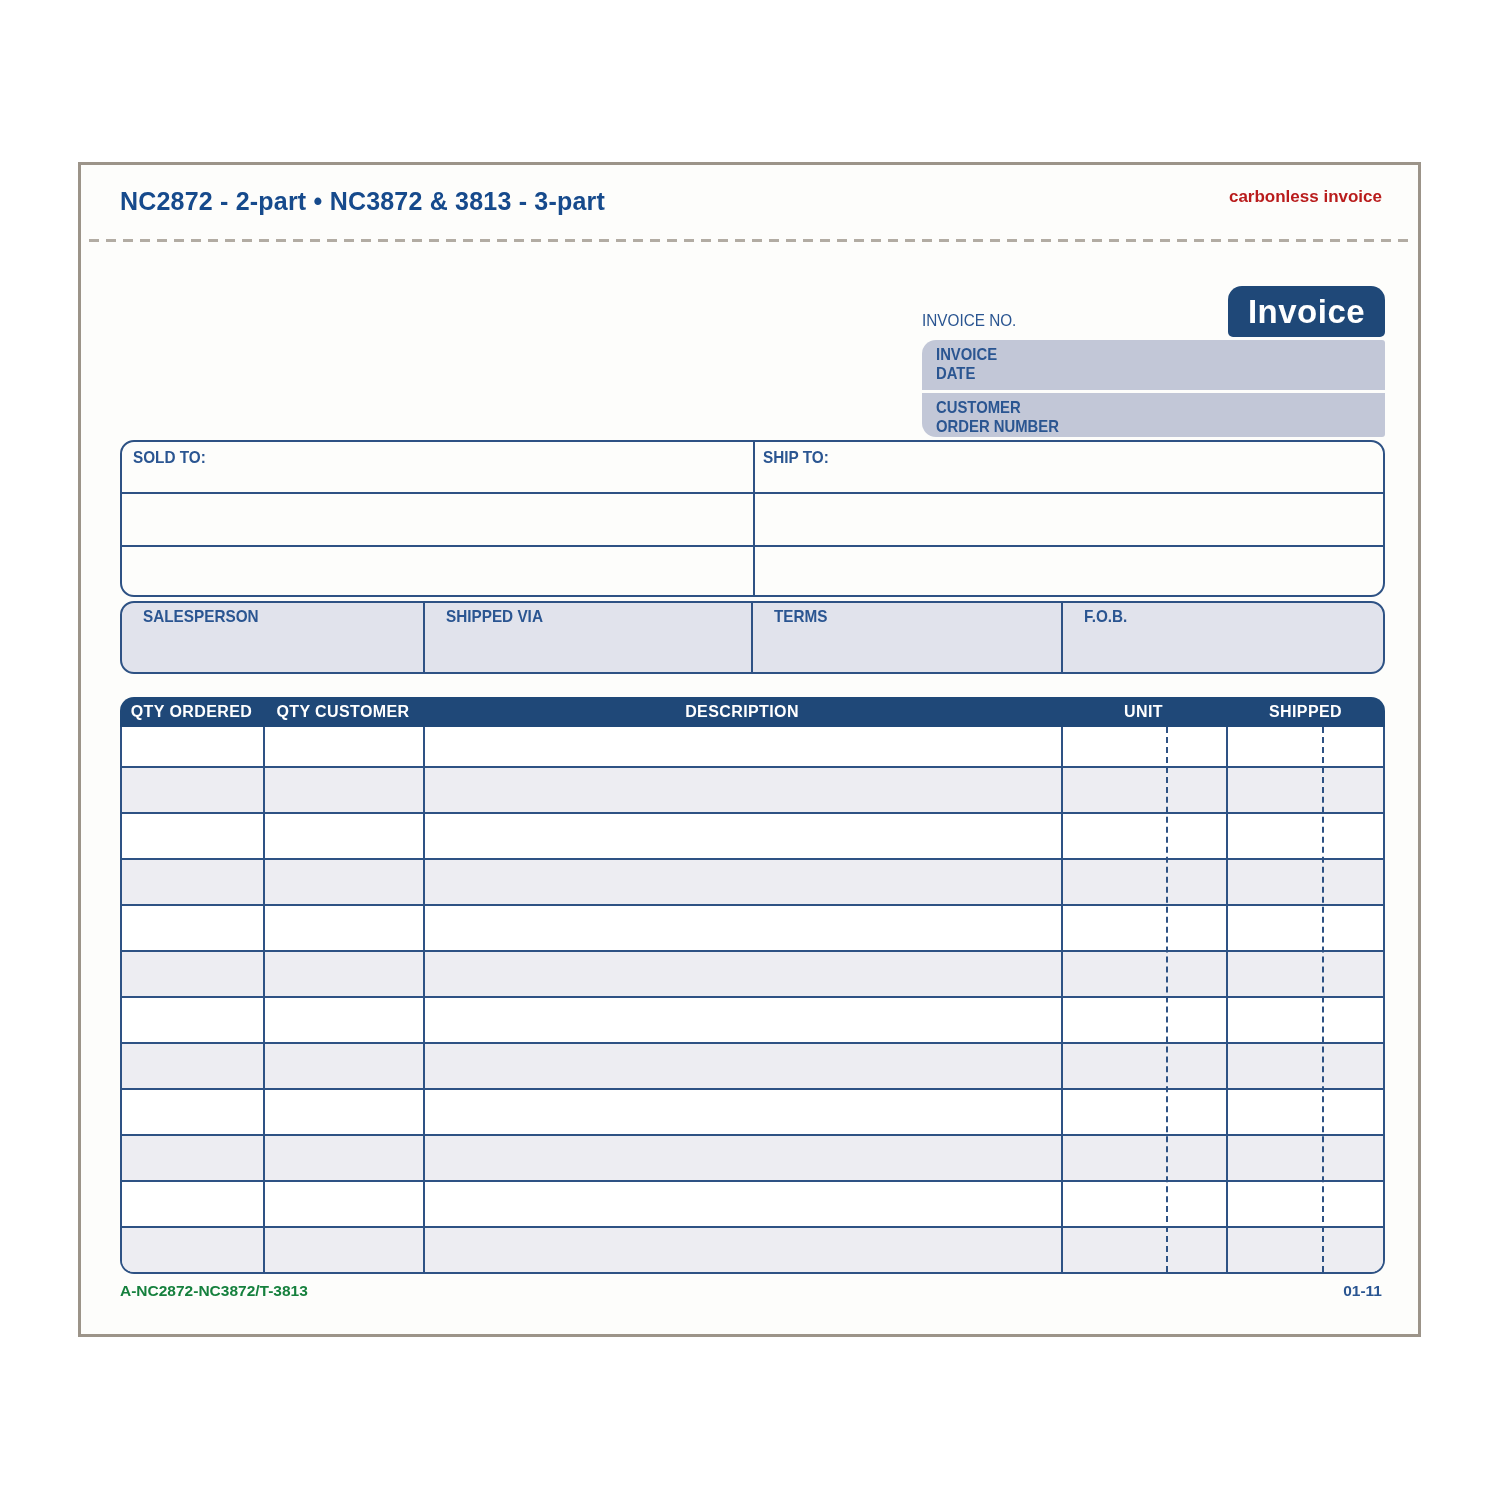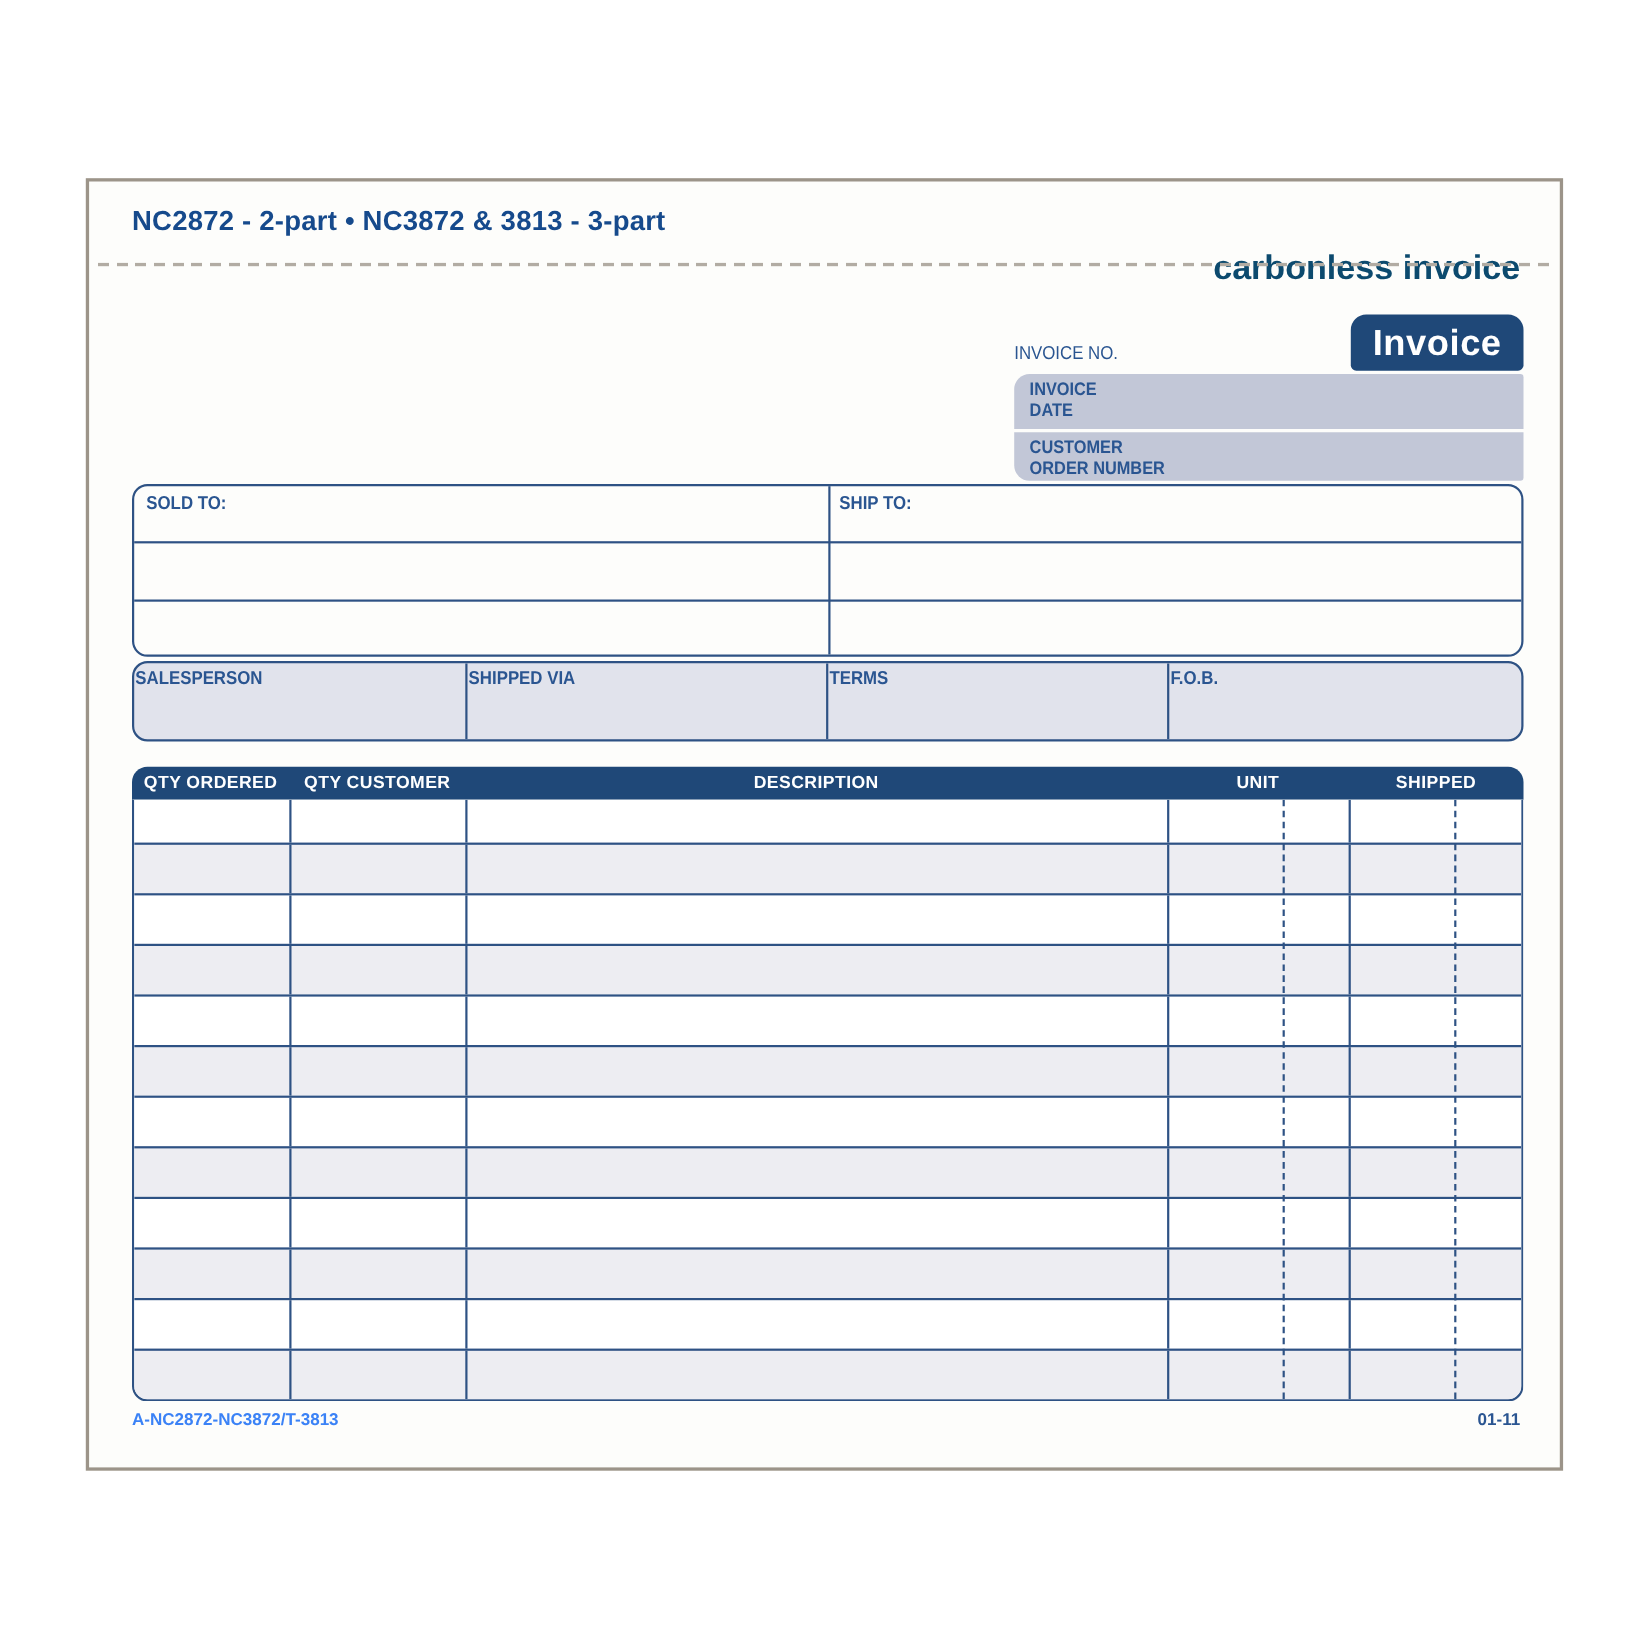--- a/index.html
+++ b/index.html
@@ -7,21 +7,21 @@
               font-family:"Liberation Sans","DejaVu Sans",sans-serif; }
   .canvas { position:relative; width:1500px; height:1500px; background:#ffffff; overflow:hidden;border-radius:22px; }
 
   
   .sheet { position:absolute; left:78px; top:162px; width:1343px; height:1175px;
            background:#fdfdfb; border:3px solid #9c9489; }
   .cond { display:inline-block; transform:scaleX(.9); transform-origin:0 50%; white-space:nowrap; }
 
   
   .stub-left { position:absolute; left:39px; top:22px; font-size:25px; font-weight:bold; color:#164a8c; letter-spacing:.2px; }
-  .stub-right { position:absolute; right:36px; top:22px; font-size:31px; font-weight:bold; color:#0c4a6e;margin-top:39px; }
+  .stub-right { position:absolute; right:36px; top:22px; font-size:17px; font-weight:bold; color:#b91c1c; }
   .perforation { position:absolute; left:8px; right:8px; top:74px; height:3px;
                  background:repeating-linear-gradient(90deg,#b2aca3 0 10px,transparent 10px 17px); }
 
   
   .invoice-no { position:absolute; left:841px; top:146px; font-size:17px; font-weight:normal; color:#2a5591; }
   .badge { position:absolute; left:1147px; top:121px; width:157px; height:51px;
            background:#1f4878; border-radius:14px 14px 5px 5px;
            display:flex; align-items:center; justify-content:center;
            color:#ffffff; font-size:33px; font-weight:bold; letter-spacing:.5px; }
   .hdr-panel { position:absolute; left:841px; top:175px; width:463px; }
@@ -35,21 +35,21 @@
   .addr-label { position:absolute; top:6px; font-size:17px; font-weight:bold; color:#2a5591; }
   .addr-label.sold { left:11px; }
   .addr-label.ship { left:641px; }
   .addr-hline { position:absolute; left:0; right:0; height:2px; background:#2e5284; }
   .addr-vline { position:absolute; top:0; bottom:0; left:631px; width:2px; background:#2e5284; }
 
   
   .meta-row { position:absolute; left:39px; top:436px; width:1265px; height:73px;
               background:#e1e3ec; border:2px solid #2e5284; border-radius:14px;
               display:flex; overflow:hidden; }
-  .meta-cell { padding:4px 0 0 1px; font-size:17px; font-weight:bold; color:#2a5591;
+  .meta-cell { padding:4px 0 0 21px; font-size:17px; font-weight:bold; color:#2a5591;
                border-right:2px solid #2e5284; }
   .meta-cell:nth-child(1){ width:303px; }
   .meta-cell:nth-child(2){ width:328px; }
   .meta-cell:nth-child(3){ width:310px; }
   .meta-cell:nth-child(4){ flex:1; border-right:none; }
 
   
   .li-table { position:absolute; left:39px; top:532px; width:1265px; }
   .li-head { display:flex; height:30px; background:#1f4878; border-radius:14px 14px 0 0; }
   .li-hcell { display:flex; align-items:center; justify-content:center;
@@ -61,21 +61,21 @@
   .li-row + .li-row { border-top:2px solid #2e5284; }
   .li-row.stripe { background:#ededf2; }
   .li-cell { border-right:2px solid #2e5284; height:100%; }
   .w1 { width:143px; } .w2 { width:160px; } .w3 { width:638px; } .w4 { width:165px; }
   .w5 { flex:1; border-right:none; }
   .dash-line { position:absolute; top:0; bottom:0; width:0; border-left:2px dashed #2e5284; pointer-events:none; }
   .dash-unit { left:1044px; }
   .dash-amount { left:1200px; }
 
   
-  .foot-left { position:absolute; left:39px; top:1117px; font-size:15.5px; font-weight:bold; color:#3b82f6; }
+  .foot-left { position:absolute; left:39px; top:1117px; font-size:15.5px; font-weight:bold; color:#15803d; }
   .foot-right { position:absolute; right:36px; top:1117px; font-size:15.5px; font-weight:bold; color:#2a5591; }
 </style>
 </head>
 <body>
 
 <div class="canvas">
   <div class="sheet">
 
     <div class="stub-left">
       <span>NC2872 - 2-part • NC3872 &amp; 3813 - 3-part</span>

